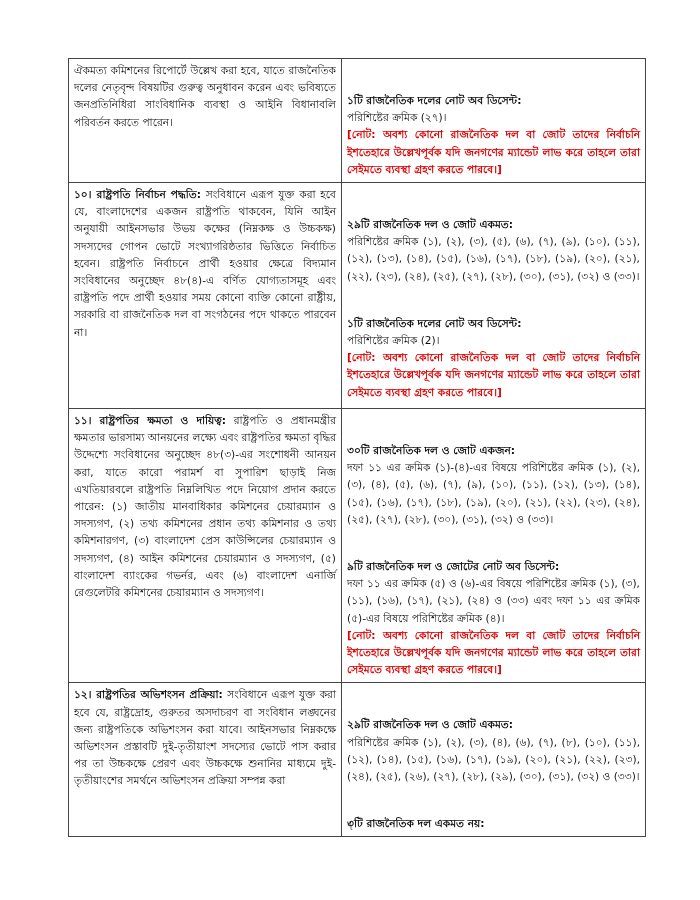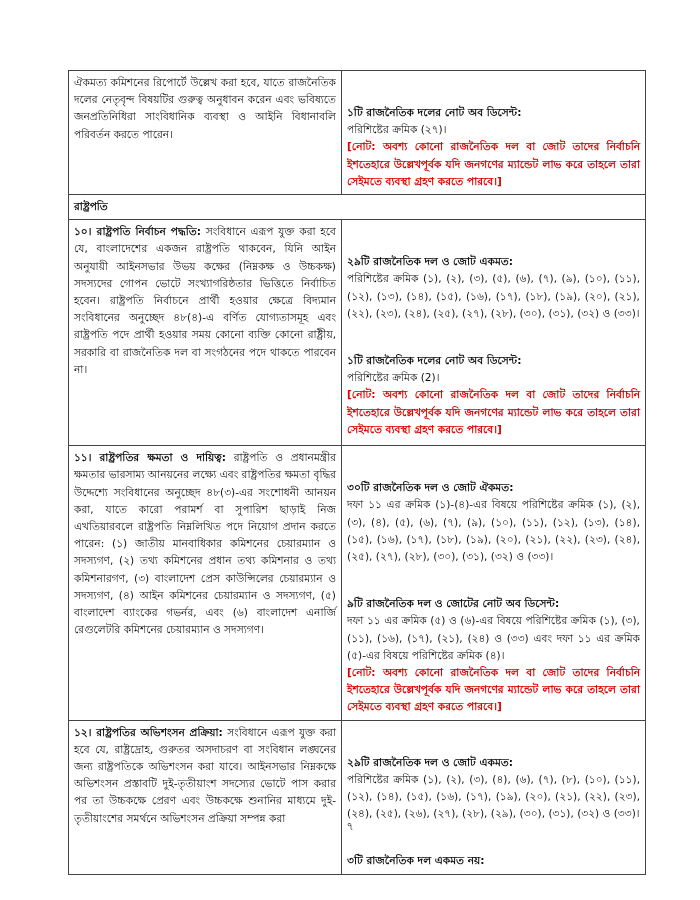--- a/index.html
+++ b/index.html
@@ -1,18 +1,18 @@
 <!DOCTYPE html>
 <html><head>
 <meta charset="utf-8">
 <style>
   html, body { margin:0; padding:0; background:#ffffff; }
   body { width:700px; height:900px; position:relative; overflow:hidden;
          font-family:"DejaVu Sans", "Liberation Sans", sans-serif; color:#111; }
-  .page { position:absolute; left:68px; top:70px; width:577px; }
+  .page { position:absolute; left:68px; top:58px; width:577px; }
   table.doc { width:577px; border-collapse:collapse; table-layout:fixed; }
   table.doc td { border:1.2px solid #444; vertical-align:top; padding:3px 5px 4px 5px;
                  font-size:10.6px; line-height:17.2px; text-align:justify; }
   col.left { width:273px; }
   col.right { width:304px; }
   .section-row td { text-align:center; font-weight:bold; font-size:11.5px; padding:2px 0; }
   .bold { font-weight:bold;margin-top:30px; }
   .red { color:#e00000; font-weight:bold; }
   .block { margin-bottom:4px; }
   .block:last-child { margin-bottom:0; }
@@ -35,23 +35,20 @@
       </td>
       <td>
         <div class="block" style="margin-top:10px;">
           <div class="bold">১টি রাজনৈতিক দলের নোট অব ডিসেন্ট:</div>
           <div>পরিশিষ্টের ক্রমিক (২৭)।</div>
           <div class="red">[নোট: অবশ্য কোনো রাজনৈতিক দল বা জোট তাদের নির্বাচনি ইশতেহারে উল্লেখপূর্বক যদি জনগণের ম্যান্ডেট লাভ করে তাহলে তারা সেইমতে ব্যবস্থা গ্রহণ করতে পারবে।]</div>
         </div>
       </td>
     </tr>
 
-    <tr class="section-row">
-      <td colspan="2">রাষ্ট্রপতি</td>
-    </tr>
 
     <tr style="height:226px;">
       <td>
         <span class="bold">১০। রাষ্ট্রপতি নির্বাচন পদ্ধতি:</span><span> সংবিধানে এরূপ যুক্ত করা হবে যে, বাংলাদেশের একজন রাষ্ট্রপতি থাকবেন, যিনি আইন অনুযায়ী আইনসভার উভয় কক্ষের (নিম্নকক্ষ ও উচ্চকক্ষ) সদস্যদের গোপন ভোটে সংখ্যাগরিষ্ঠতার ভিত্তিতে নির্বাচিত হবেন। রাষ্ট্রপতি নির্বাচনে প্রার্থী হওয়ার ক্ষেত্রে বিদ্যমান সংবিধানের অনুচ্ছেদ ৪৮(৪)-এ বর্ণিত যোগ্যতাসমূহ এবং রাষ্ট্রপতি পদে প্রার্থী হওয়ার সময় কোনো ব্যক্তি কোনো রাষ্ট্রীয়, সরকারি বা রাজনৈতিক দল বা সংগঠনের পদে থাকতে পারবেন না।</span>
       </td>
       <td>
         <div class="block">
           <div class="bold">২৯টি রাজনৈতিক দল ও জোট একমত:</div>
           <div>পরিশিষ্টের ক্রমিক (১), (২), (৩), (৫), (৬), (৭), (৯), (১০), (১১), (১২), (১৩), (১৪), (১৫), (১৬), (১৭), (১৮), (১৯), (২০), (২১), (২২), (২৩), (২৪), (২৫), (২৭), (২৮), (৩০), (৩১), (৩২) ও (৩৩)।</div>
         </div>
@@ -62,21 +59,21 @@
         </div>
       </td>
     </tr>
 
     <tr style="height:272px;padding-left:24px;">
       <td>
         <span class="bold">১১। রাষ্ট্রপতির ক্ষমতা ও দায়িত্ব:</span><span> রাষ্ট্রপতি ও প্রধানমন্ত্রীর ক্ষমতার ভারসাম্য আনয়নের লক্ষ্যে এবং রাষ্ট্রপতির ক্ষমতা বৃদ্ধির উদ্দেশ্যে সংবিধানের অনুচ্ছেদ ৪৮(৩)-এর সংশোধনী আনয়ন করা, যাতে কারো পরামর্শ বা সুপারিশ ছাড়াই নিজ এখতিয়ারবলে রাষ্ট্রপতি নিম্নলিখিত পদে নিয়োগ প্রদান করতে পারেন: (১) জাতীয় মানবাধিকার কমিশনের চেয়ারম্যান ও সদস্যগণ, (২) তথ্য কমিশনের প্রধান তথ্য কমিশনার ও তথ্য কমিশনারগণ, (৩) বাংলাদেশ প্রেস কাউন্সিলের চেয়ারম্যান ও সদস্যগণ, (৪) আইন কমিশনের চেয়ারম্যান ও সদস্যগণ, (৫) বাংলাদেশ ব্যাংকের গভর্নর, এবং (৬) বাংলাদেশ এনার্জি রেগুলেটরি কমিশনের চেয়ারম্যান ও সদস্যগণ।</span>
       </td>
       <td>
         <div class="block">
-          <div class="bold">৩০টি রাজনৈতিক দল ও জোট ঐকমত:</div>
+          <div class="bold">৩০টি রাজনৈতিক দল ও জোট একজন:</div>
           <div>দফা ১১ এর ক্রমিক (১)-(৪)-এর বিষয়ে পরিশিষ্টের ক্রমিক (১), (২), (৩), (৪), (৫), (৬), (৭), (৯), (১০), (১১), (১২), (১৩), (১৪), (১৫), (১৬), (১৭), (১৮), (১৯), (২০), (২১), (২২), (২৩), (২৪), (২৫), (২৭), (২৮), (৩০), (৩১), (৩২) ও (৩৩)।</div>
         </div>
         <div class="block">
           <div class="bold">৯টি রাজনৈতিক দল ও জোটের নোট অব ডিসেন্ট:</div>
           <div>দফা ১১ এর ক্রমিক (৫) ও (৬)-এর বিষয়ে পরিশিষ্টের ক্রমিক (১), (৩), (১১), (১৬), (১৭), (২১), (২৪) ও (৩৩) এবং দফা ১১ এর ক্রমিক (৫)-এর বিষয়ে পরিশিষ্টের ক্রমিক (৪)।</div>
           <div class="red">[নোট: অবশ্য কোনো রাজনৈতিক দল বা জোট তাদের নির্বাচনি ইশতেহারে উল্লেখপূর্বক যদি জনগণের ম্যান্ডেট লাভ করে তাহলে তারা সেইমতে ব্যবস্থা গ্রহণ করতে পারবে।]</div>
         </div>
       </td>
     </tr>
 

